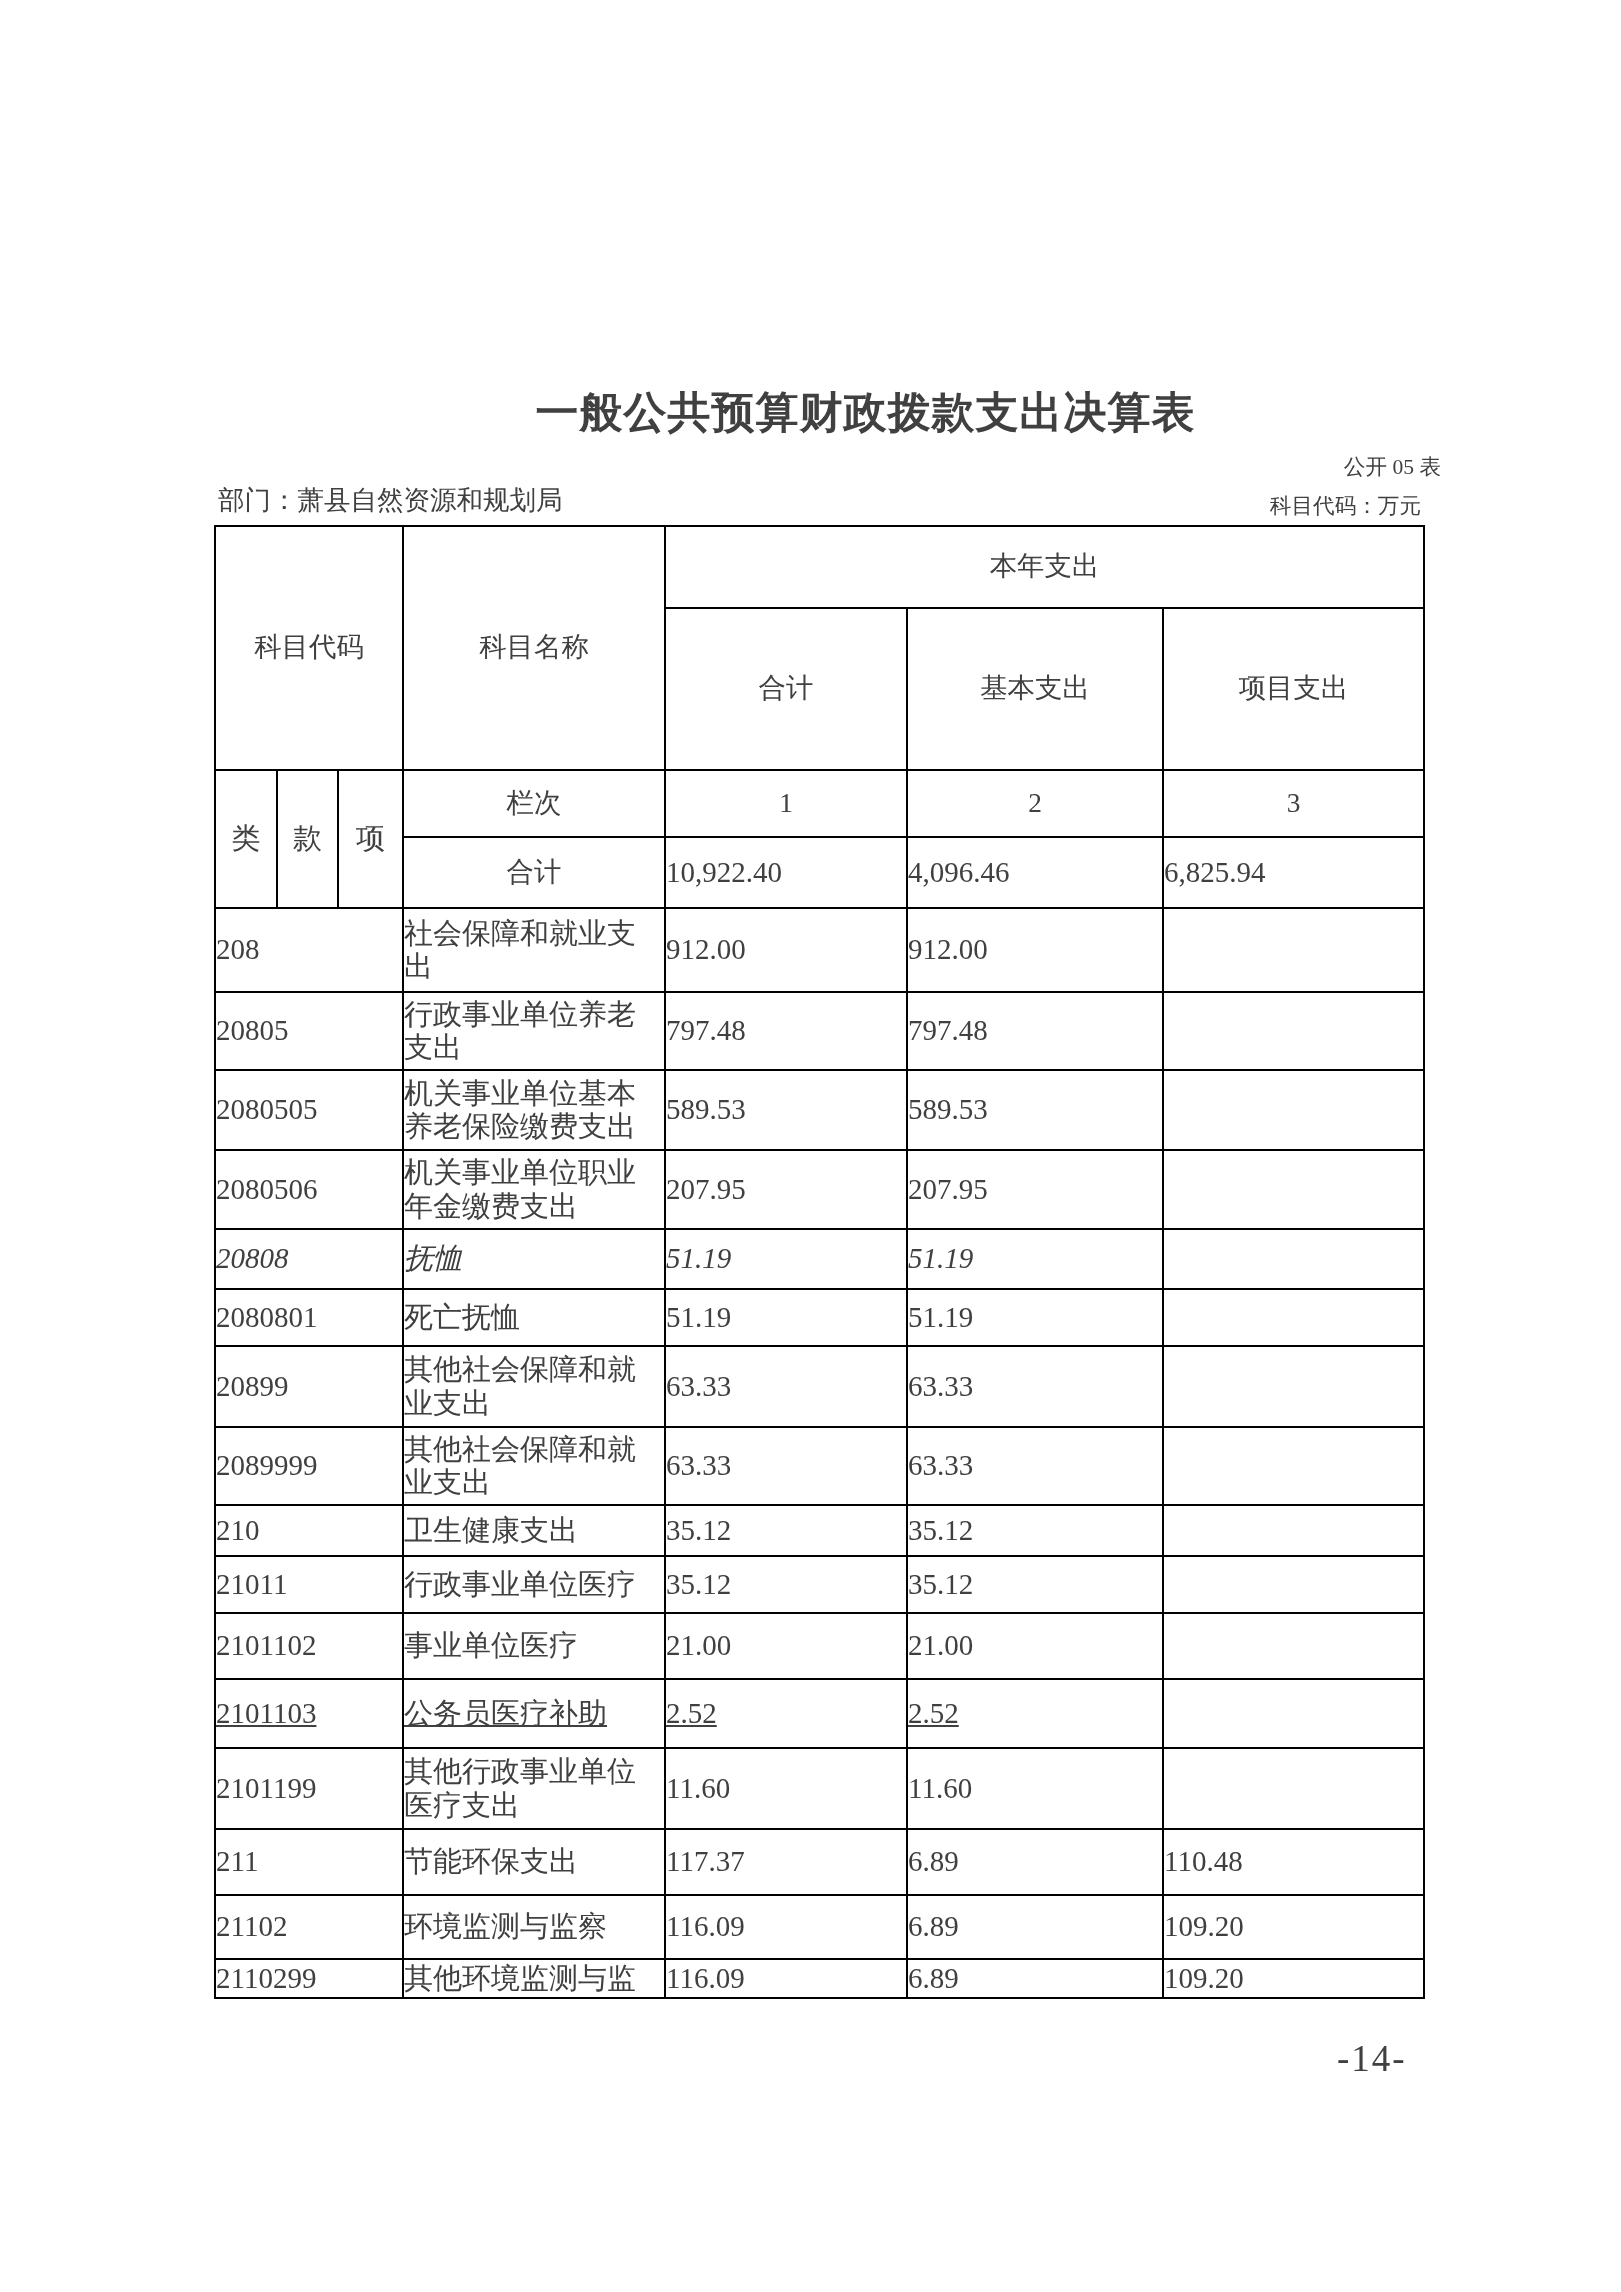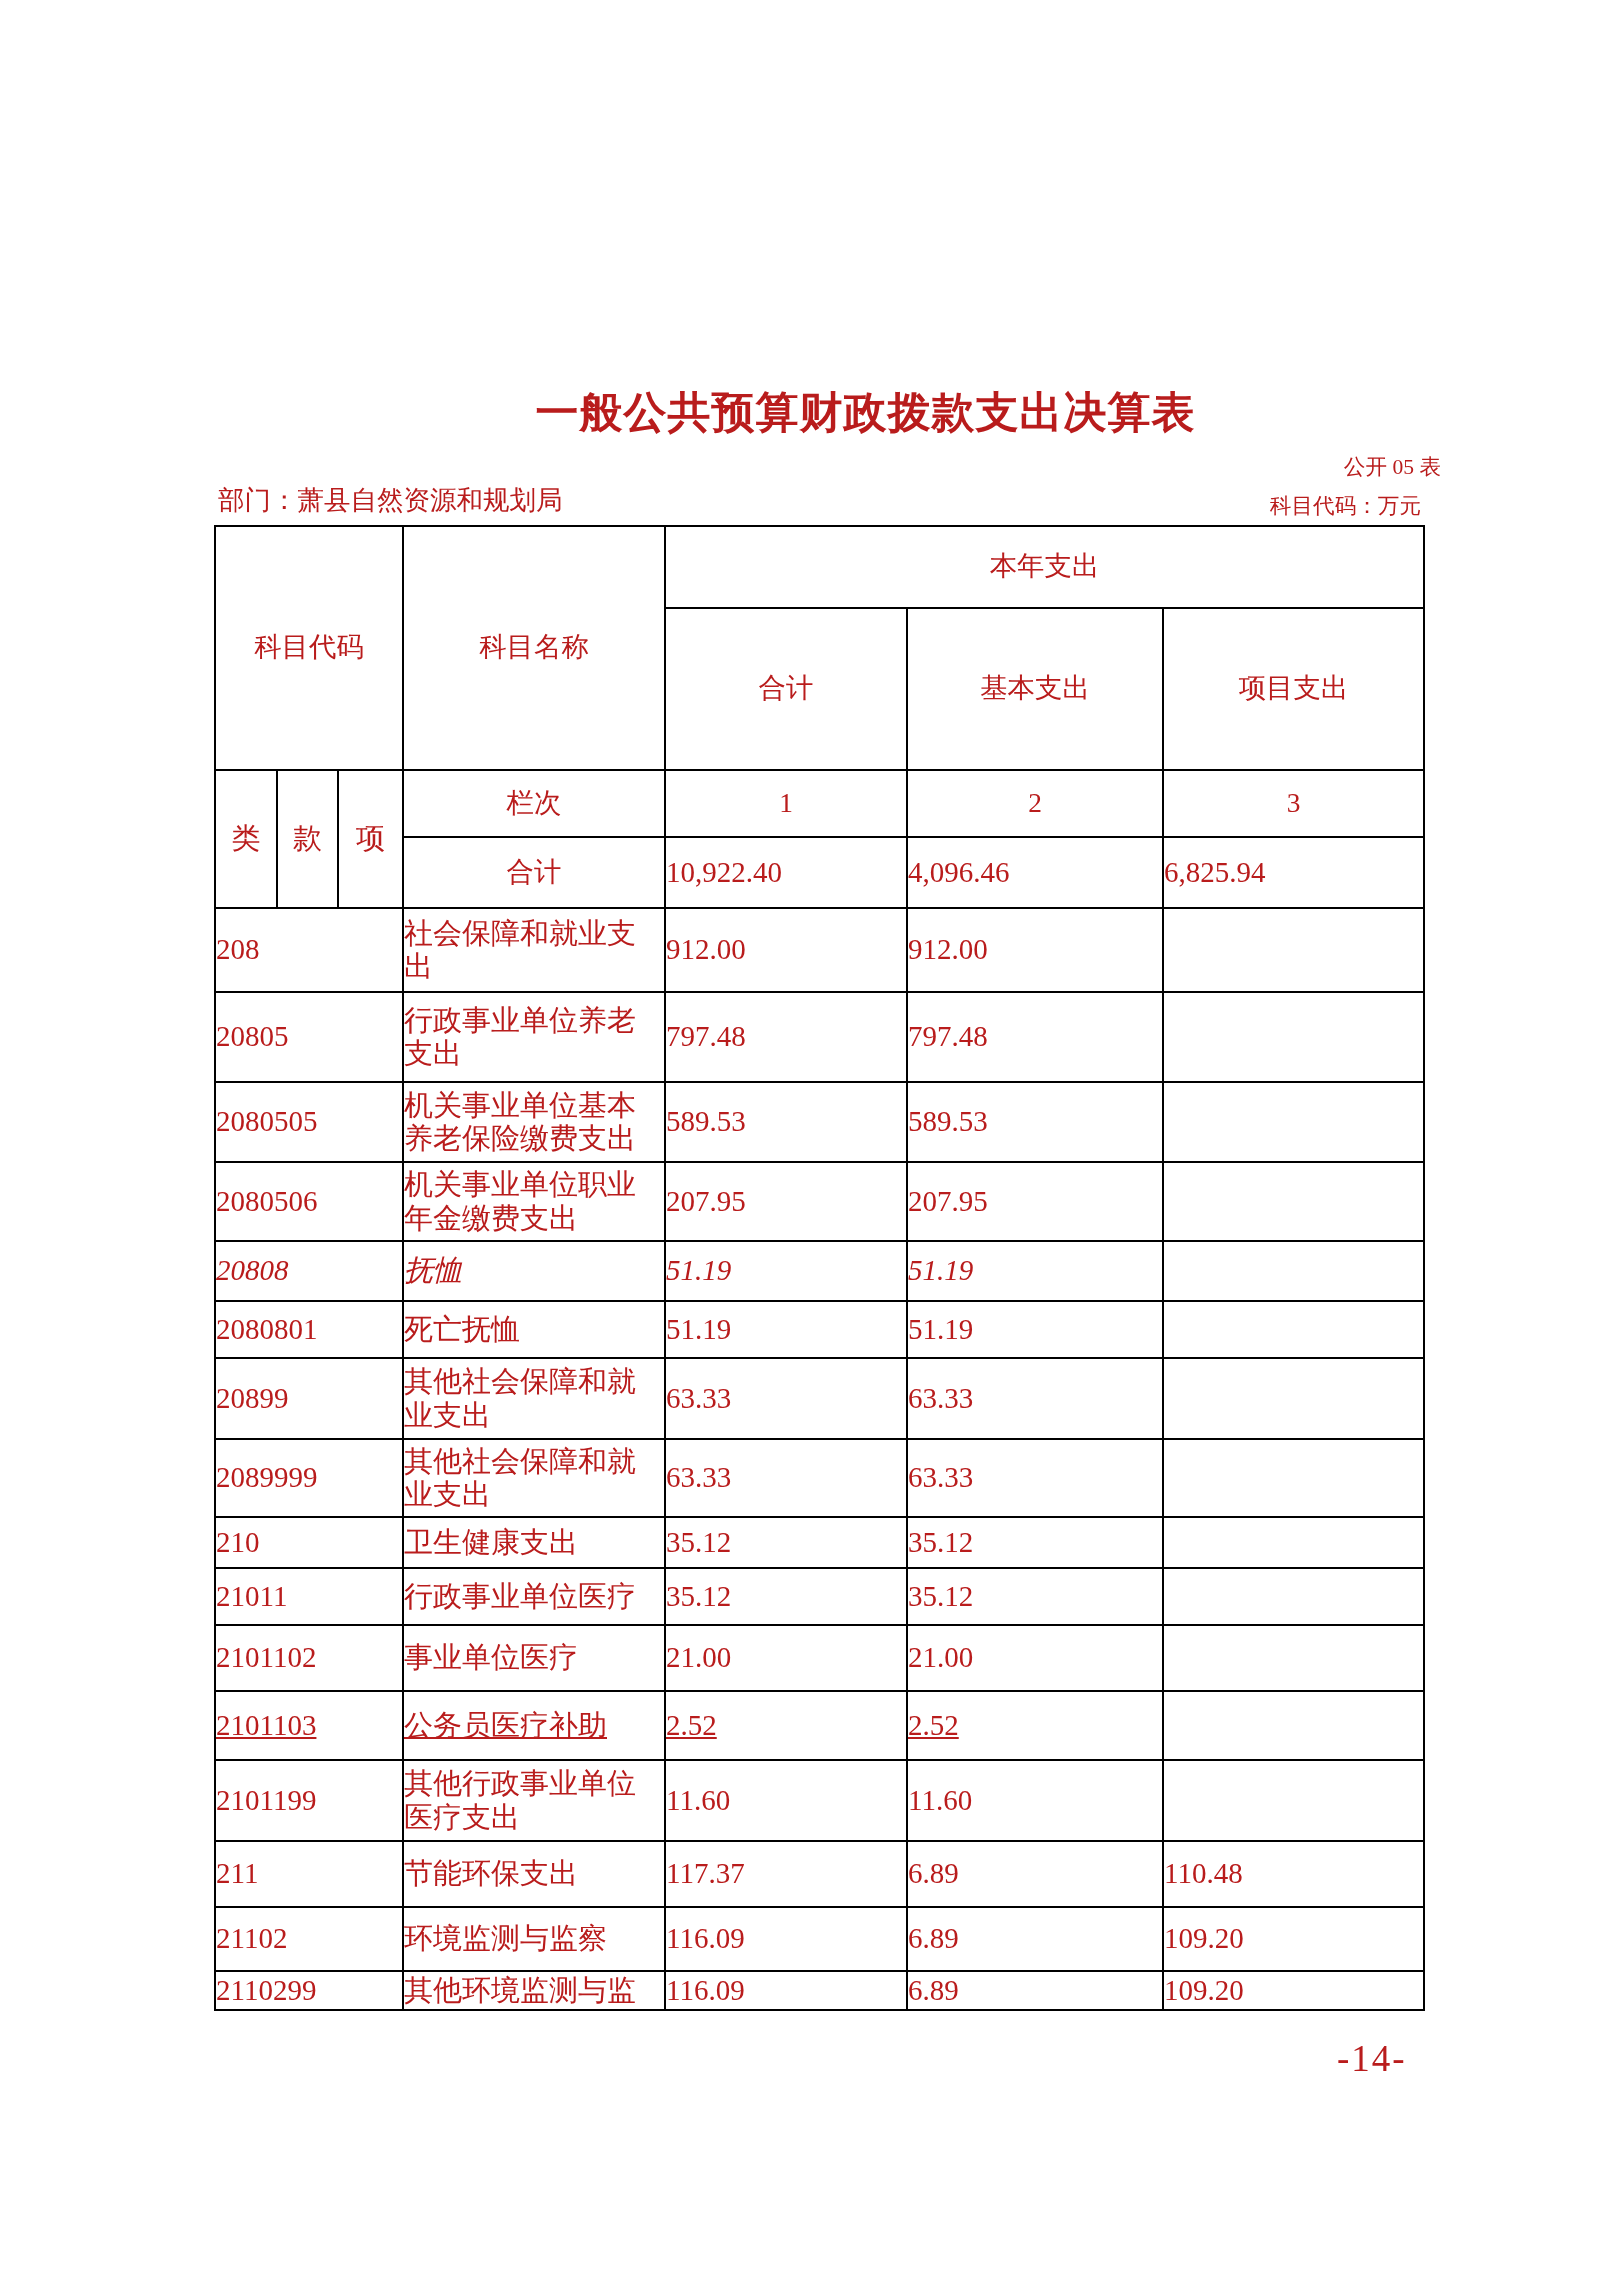--- a/index.html
+++ b/index.html
@@ -2,21 +2,21 @@
 <html><head>
 <meta charset="utf-8">
 <style>
   html,body{margin:0;padding:0;background:#888;}
   .page{
     position:relative;
     width:1621px;height:2293px;
     margin:0 auto;
     background:#ffffff;
     font-family:"Liberation Serif","DejaVu Serif",serif;
-    color:#b91c1c;
+    color:#404040;
     overflow:hidden;
   }
   .title{
     position:absolute;
     top:384px;left:0;width:1621px;
     box-sizing:border-box;
     padding-left:110px;
     margin:0;
     text-align:center;
     font-family:"Liberation Sans","DejaVu Sans",sans-serif;
@@ -130,21 +130,21 @@
     </thead>
     <tbody class="rows" id="rows">
   <tr style="height: 84px; margin-top: 45px;">
     <td class="l" colspan="3">208</td>
     <td class="l">社会保障和就业支出</td>
     <td class="l">912.00</td>
     <td class="l">912.00</td>
     <td class="l"></td>
   </tr>
 
-  <tr style="height: 90px;">
+  <tr style="height: 78px;">
     <td class="l" colspan="3">20805</td>
     <td class="l">行政事业单位养老支出</td>
     <td class="l">797.48</td>
     <td class="l">797.48</td>
     <td class="l"></td>
   </tr>
 
   <tr style="height: 80px;">
     <td class="l" colspan="3">2080505</td>
     <td class="l">机关事业单位基本养老保险缴费支出</td>

